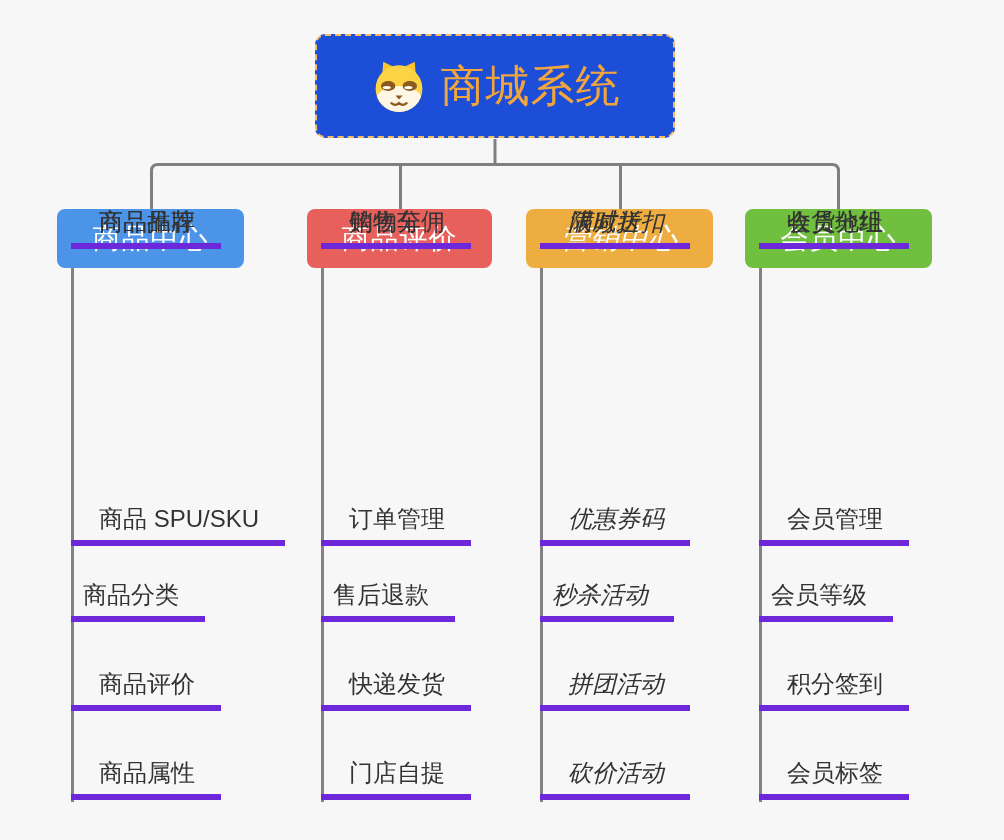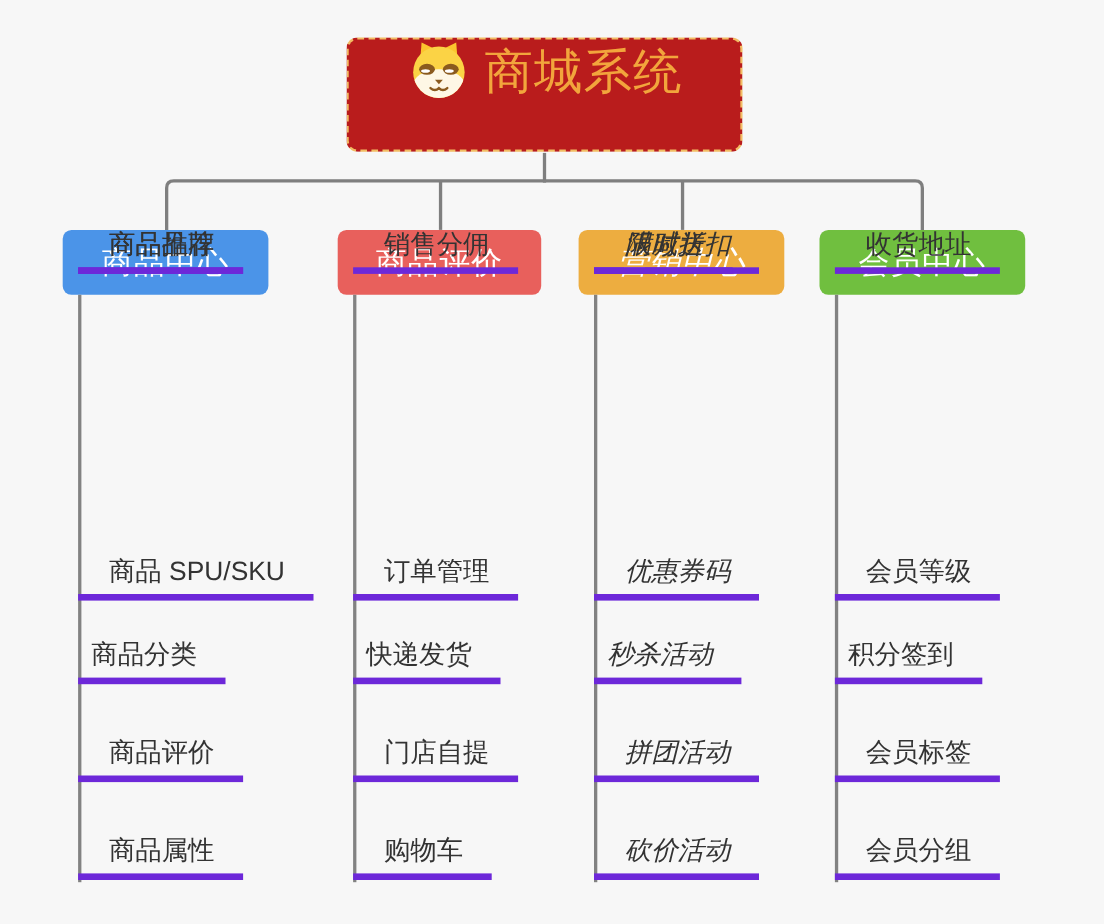--- a/index.html
+++ b/index.html
@@ -16,24 +16,25 @@
     overflow: hidden;
   }
   
   .root-node {
     position: absolute;
     left: 315px;
     top: 34px;
     width: 360px;
     height: 104px;
     box-sizing: border-box;
-    background: #b91c1c;
+    background: #1d4ed8;
     border: 2px dashed #f2bd64;
     border-radius: 10px;
     display: flex;
+    align-items: center;
     justify-content: center;
     gap: 13px;
     cursor: pointer;
   }
   .root-title {
     font-size: 44px;
     color: #f2a53c;
     letter-spacing: 1px;
     white-space: nowrap;
   }
@@ -145,40 +146,42 @@
     <div class="item">商品评价</div>
     <div class="item">商品属性</div>
     <div class="item">商品推荐</div>
     <div class="item">商品品牌</div>
   </div>
 
   <div class="branch branch-1">
     <div class="branch-header" style="background: rgb(232, 96, 92);">商品评价</div>
     <div class="trunk"></div>
     <div class="item">订单管理</div>
+    <div class="item">售后退款</div>
     <div class="item">快递发货</div>
     <div class="item">门店自提</div>
     <div class="item">购物车</div>
     <div class="item">销售分佣</div>
   </div>
 
   <div class="branch branch-2">
     <div class="branch-header" style="background: rgb(237, 173, 64);">营销中心</div>
     <div class="trunk"></div>
     <div class="item">优惠券码</div>
     <div class="item">秒杀活动</div>
     <div class="item">拼团活动</div>
     <div class="item">砍价活动</div>
     <div class="item">限时折扣</div>
     <div class="item">满减送</div>
   </div>
 
   <div class="branch branch-3">
     <div class="branch-header" style="background: rgb(112, 191, 63);">会员中心</div>
     <div class="trunk"></div>
+    <div class="item">会员管理</div>
     <div class="item">会员等级</div>
     <div class="item">积分签到</div>
     <div class="item">会员标签</div>
     <div class="item">会员分组</div>
     <div class="item">收货地址</div>
   </div>
 
 </div>
 
 </body></html>

